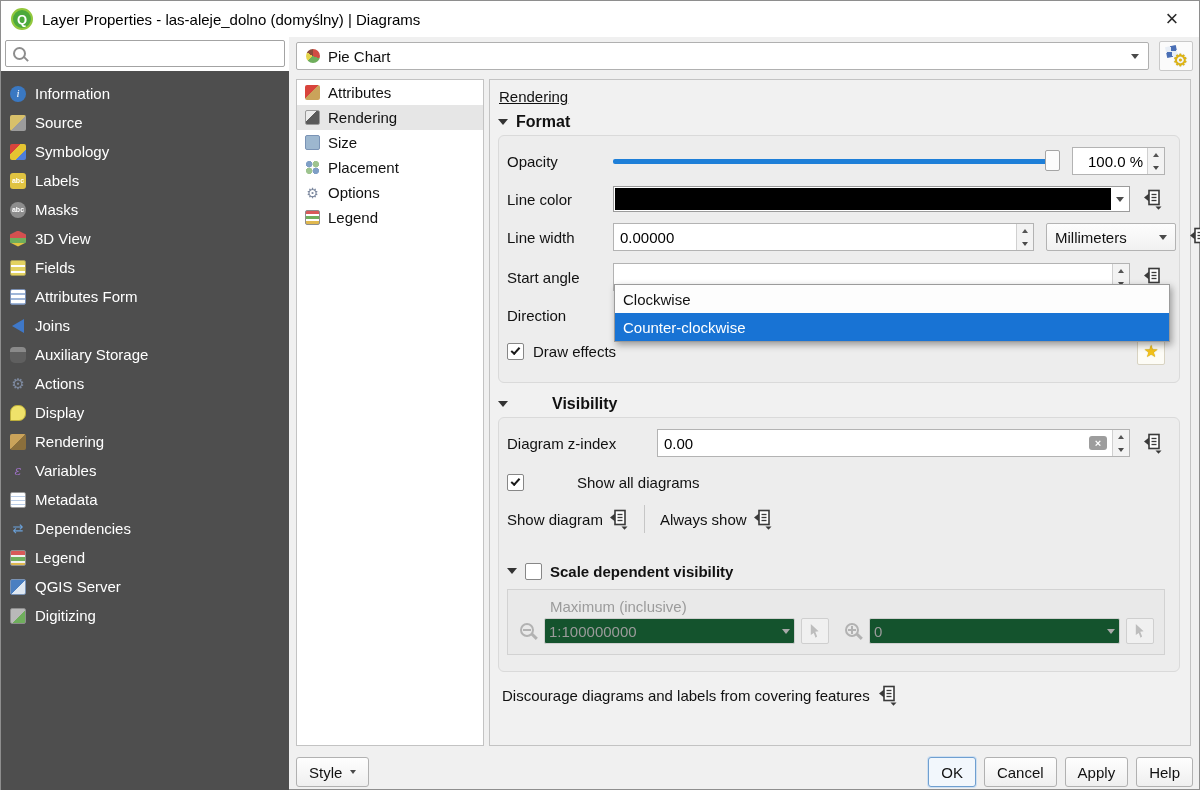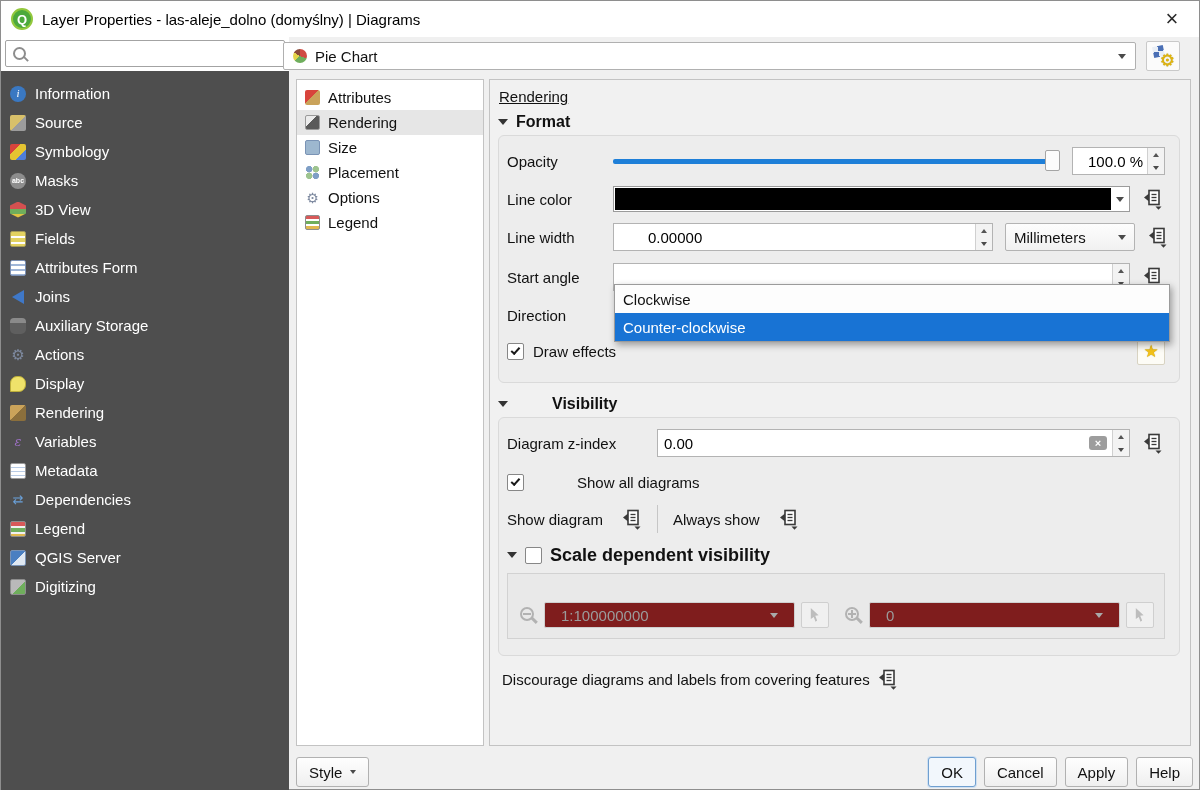--- a/index.html
+++ b/index.html
@@ -56,41 +56,41 @@
   .ic-display { background:#efe26a; border-radius:7px 7px 7px 0; border:1px solid #bcae3a; }
   .ic-rendering { background:linear-gradient(135deg,#caa35a 50%,#8b6f3c 50%); }
   .ic-variables { background:none; color:#9a6fc0; font-family:"DejaVu Serif",serif; font-style:italic; font-size:13px; }
   .ic-metadata { background:repeating-linear-gradient(180deg,#fff 0 3px,#b9cce6 3px 4px); border:1px solid #9a9a9a; }
   .ic-deps { background:none; color:#6aa0d8; font-size:13px; }
   .ic-legend { background:repeating-linear-gradient(180deg,#d85959 0 4px,#f0f0f0 4px 6px,#6fae5c 6px 10px,#f0f0f0 10px 12px,#e0b84f 12px 16px); border:1px solid #8d8d8d; }
   .ic-server { background:linear-gradient(135deg,#4a7fc1 50%,#dfe8f2 50%); border:1px solid #7a93b5; }
   .ic-digitizing { background:linear-gradient(135deg,#b9b9b9 55%,#6fae5c 55%); border:1px solid #8d8d8d; }
 
   
-  .type-row { position:absolute; left:282px; top:40px; width:897px; height:30px; display:flex; align-items:center; }
+  .type-row { position:absolute; left:295px; top:40px; width:897px; height:30px; display:flex; align-items:center; }
   .type-combo { width:853px; height:28px; background:#fff; border:1px solid #b0b0b0; border-radius:2px;
     display:flex; align-items:center; gap:8px; padding:0 9px; font-size:15px; }
   .pie-ic { width:14px; height:14px; border-radius:50%; flex:none;
     background:conic-gradient(#d04c43 0 110deg,#6fae5c 110deg 230deg,#e4d44a 230deg 300deg,#8a4a3a 300deg); }
   .arr-dn { width:0; height:0; border-left:4px solid transparent; border-right:4px solid transparent;
     border-top:5px solid #4a4a4a; }
   .arr-up { width:0; height:0; border-left:3.5px solid transparent; border-right:3.5px solid transparent;
     border-bottom:4.5px solid #555; }
   .arr-dn.sm { border-left-width:3.5px; border-right-width:3.5px; border-top-width:4.5px; }
   .ml-auto { margin-left:auto; }
   .gearbtn { width:34px; height:30px; margin-left:10px; background:#fbfbfb; border:1px solid #c9c9c9;
     border-radius:2px; position:relative; }
   .gearbtn .flag { position:absolute; left:6px; top:4px; width:11px; height:11px; transform:rotate(-12deg);
     background:conic-gradient(#4a6fb5 0 25%,#e8eef6 25% 50%,#4a6fb5 50% 75%,#e8eef6 75%); }
   .gearbtn .g { position:absolute; right:4px; bottom:1px; color:#e3b50a; font-size:17px; line-height:1;
     text-shadow:0 0 1px #96800a; }
 
   
   .tabs { position:absolute; left:295px; top:78px; width:188px; height:667px; background:#fff;
-    border:1px solid #c3c3c3; padding-top:5px; }
+    border:1px solid #c3c3c3; }
   .tab-item { height:25px; display:flex; align-items:center; gap:8px; padding-left:8px; font-size:15px; }
   .tab-item.sel { background:#e6e6e6; }
   .ti { width:15px; height:15px; flex:none; border-radius:2px; display:flex; align-items:center; justify-content:center; }
   .ti-attributes { background:linear-gradient(135deg,#d8443c 45%,#caa35a 45%); }
   .ti-rendering { background:linear-gradient(135deg,#ececec 40%,#5a5a5a 40%); border:1px solid #9a9a9a; }
   .ti-size { background:#9db7cf; border:1px solid #7a93b5; }
   .ti-placement { background:
       radial-gradient(circle at 28% 28%, #7f9fc6 3px, transparent 3.5px),
       radial-gradient(circle at 72% 28%, #9ec48f 3px, transparent 3.5px),
       radial-gradient(circle at 28% 72%, #9ec48f 3px, transparent 3.5px),
@@ -117,21 +117,21 @@
   .slider-handle { position:absolute; right:0; top:4px; width:15px; height:21px; background:#fcfcfc;
     border:1px solid #a5a5a5; border-radius:2px; }
 
   .spinbox { display:flex; align-items:stretch; background:#fff; border:1px solid #b3b3b3; height:28px; }
   .spinbox input { border:0; outline:0; padding:0 6px; font:15px "Liberation Sans",sans-serif;
     background:transparent; min-width:0; flex:1; }
   .spinbox input.ra { text-align:right; padding-right:4px; }
   .spin-btns { width:17px; flex:none; display:flex; flex-direction:column; border-left:1px solid #d0d0d0; }
   .spin-btns > div { flex:1; display:flex; align-items:center; justify-content:center; background:#f3f3f3; }
   .op-spin { width:93px; flex:none; }
-  .lw-spin { width:380px; flex:none;padding-left:28px; }
+  .lw-spin { width:421px; flex:none; }
   .grow { flex:1; }
 
   .color-btn { flex:1; display:flex; align-items:stretch; height:26px; border:1px solid #9b9b9b; background:#fff; padding:1px; }
   .color-fill { flex:1; background:#000; }
   .color-arrow { width:17px; display:flex; align-items:center; justify-content:center; }
 
   .unit-combo { width:130px; flex:none; margin-left:12px; height:28px; border:1px solid #b3b3b3;
     background:linear-gradient(#fdfdfd,#f1f1f1); display:flex; align-items:center; padding:0 8px; gap:6px; border-radius:2px;text-align:center; }
 
   .dd-slot { flex:none; margin-left:9px; width:26px; display:flex; justify-content:center; }
@@ -149,31 +149,31 @@
   .cb-label { margin-left:9px; }
 
   .fxbtn { margin-left:auto; width:28px; height:28px; border:1px solid #d8d3c2; background:#fdfcf6; border-radius:2px;
     display:flex; align-items:center; justify-content:center; font-size:17px; color:#f3c11a;
     text-shadow:0 0 1px #a98b00; }
 
   .clear-ic { align-self:center; width:18px; height:14px; background:#9d9d9d; border-radius:3px; color:#fff;
     font-size:11px; font-weight:bold; display:flex; align-items:center; justify-content:center;
     margin-right:5px; flex:none; line-height:1; }
 
-  .inline-dd { display:flex; align-items:center; gap:17px; }
+  .inline-dd { display:flex; align-items:center; gap:4px; }
   .vsep { width:1px; height:28px; background:#c6c6c6; margin:0 15px; }
 
-  .scale-head { display:flex; align-items:center; gap:8px; height:26px; margin-top:8px; font-weight:bold; font-size:18px; }
+  .scale-head { display:flex; align-items:center; gap:8px; height:26px; margin-top:24px; font-weight:bold; font-size:15px; }
   .scale-box { border:1px solid #d2d2d2; background:#e9e9e9; margin-top:5px; padding:4px 10px 10px 10px; color:#9b9b9b; }
   .sb-labels { display:flex; height:24px; align-items:center; gap:14px; }
   .sb-labels .half-lab { flex:1; padding-left:32px; }
   .sb-row { display:flex; gap:14px; }
   .half { flex:1; display:flex; align-items:center; gap:6px; }
-  .dcombo { flex:1; height:26px; border:1px solid #cfcfcf; background:#7f1d1d; border-radius:2px;
-    display:flex; align-items:center; padding:0 16px; color:#9b9b9b; }
+  .dcombo { flex:1; height:26px; border:1px solid #cfcfcf; background:#14532d; border-radius:2px;
+    display:flex; align-items:center; padding:0 4px; color:#9b9b9b; }
   .dcombo .arr-dn { border-top-color:#a9a9a9; }
   .pickbtn { width:28px; height:26px; border:1px solid #cfcfcf; background:#f0f0f0; border-radius:2px; flex:none;
     display:flex; align-items:center; justify-content:center; }
   .cursor-shape { width:12px; height:14px; background:#bdbdbd;
     clip-path:polygon(15% 0,80% 52%,52% 56%,68% 90%,54% 98%,40% 64%,15% 78%); }
   .mag { position:relative; width:20px; height:20px; flex:none; }
   .mag::before { content:""; position:absolute; left:2px; top:2px; width:10px; height:10px;
     border:2px solid #b2b2b2; border-radius:50%; }
   .mag::after { content:""; position:absolute; left:13px; top:14px; width:7px; height:2.5px;
     background:#b2b2b2; transform:rotate(45deg); }
@@ -217,20 +217,26 @@
       </div>
     <div class="side-item">
       <span class="ic ic-source"></span>
       <span>Source</span>
       </div>
     <div class="side-item">
       <span class="ic ic-symbology"></span>
       <span>Symbology</span>
       </div>
     <div class="side-item">
+      <span class="ic ic-labels">
+          <span class="g">abc</span>
+        </span>
+      <span>Labels</span>
+      </div>
+    <div class="side-item">
       <span class="ic ic-masks">
           <span class="g">abc</span>
         </span>
       <span>Masks</span>
       </div>
     <div class="side-item">
       <span class="ic ic-3dview"></span>
       <span>3D View</span>
       </div>
     <div class="side-item">
@@ -530,20 +536,21 @@
       </div>
 
       <div class="scale-head">
         <span class="tri"></span>
         <span class="cb"></span>
         <span>Scale dependent visibility</span>
       </div>
 
       <div class="scale-box">
         <div class="sb-labels">
+          <span class="half-lab">Maximum (inclusive)</span>
         </div>
         <div class="sb-row">
           <div class="half">
             <span class="mag">
                 <span class="h"></span>
               </span>
             <div class="dcombo">
               <span>1:100000000</span>
               <span class="arr-dn ml-auto"></span>
             </div>

